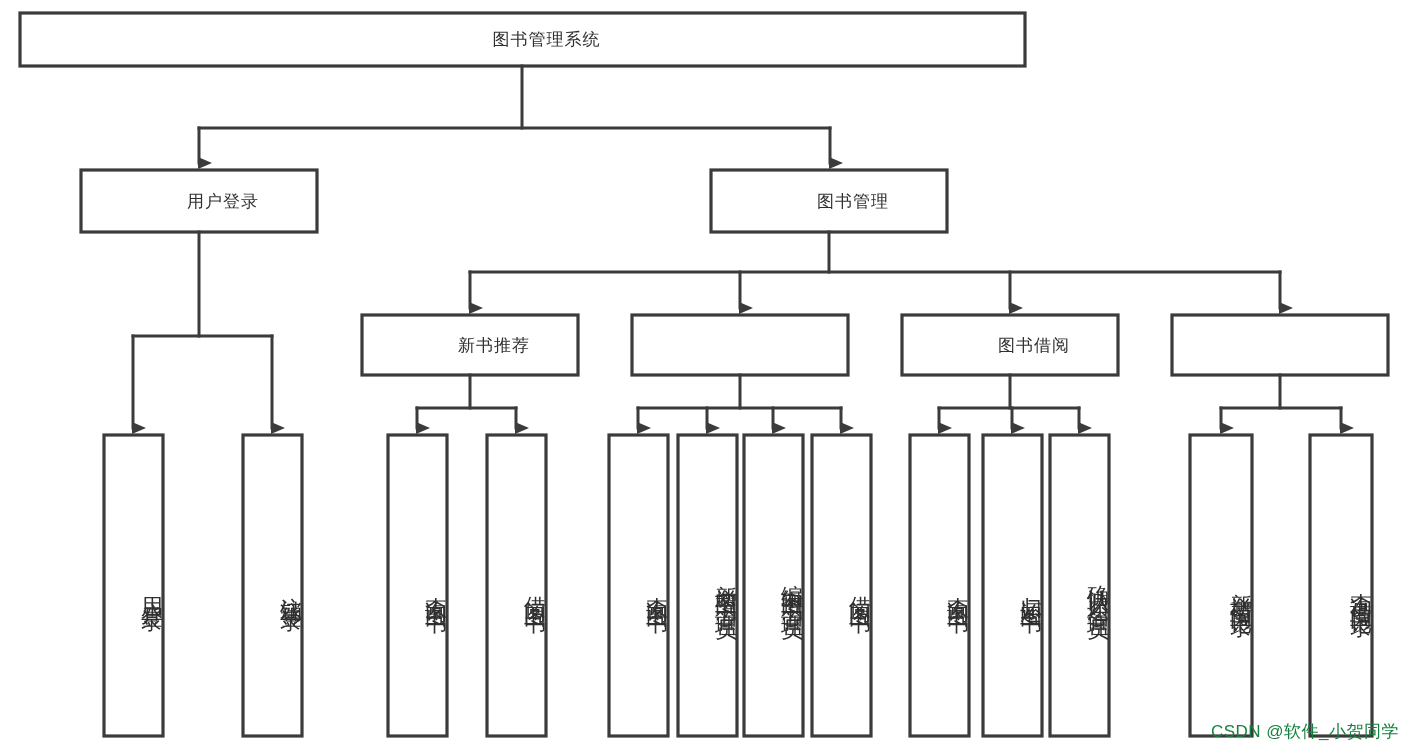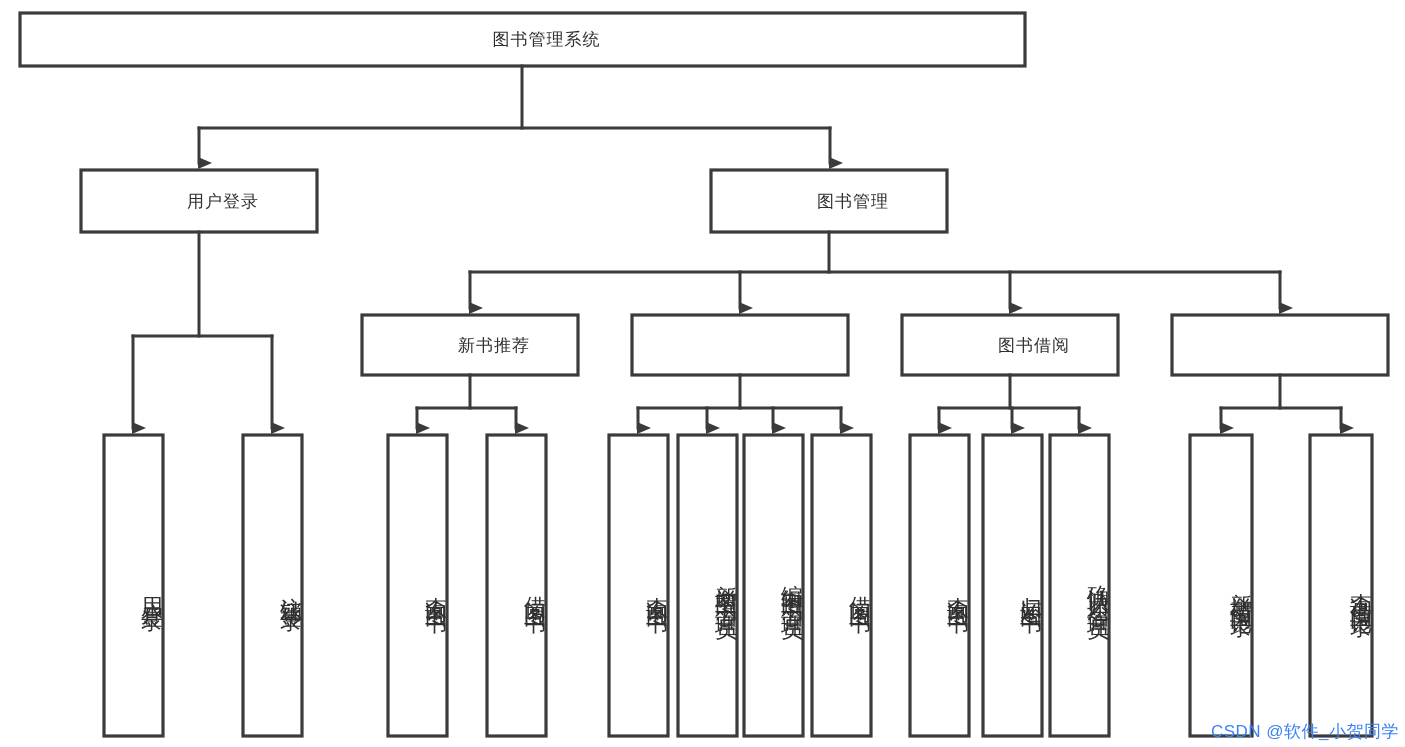--- a/index.html
+++ b/index.html
@@ -32,21 +32,21 @@
     line-height:1;
     align-items:flex-start;
     justify-content:center;
     padding-top:6px;
     box-sizing:border-box;
   }
   .watermark{
     position:absolute;
     right:6px;bottom:4px;
     font-size:17px;
-    color:#3b82f6;
+    color:#15803d;
     letter-spacing:0.5px;
     white-space:nowrap;
     pointer-events:none;
   }
 </style>
 </head>
 <body>
 
 <div id="diagram-root">
 

